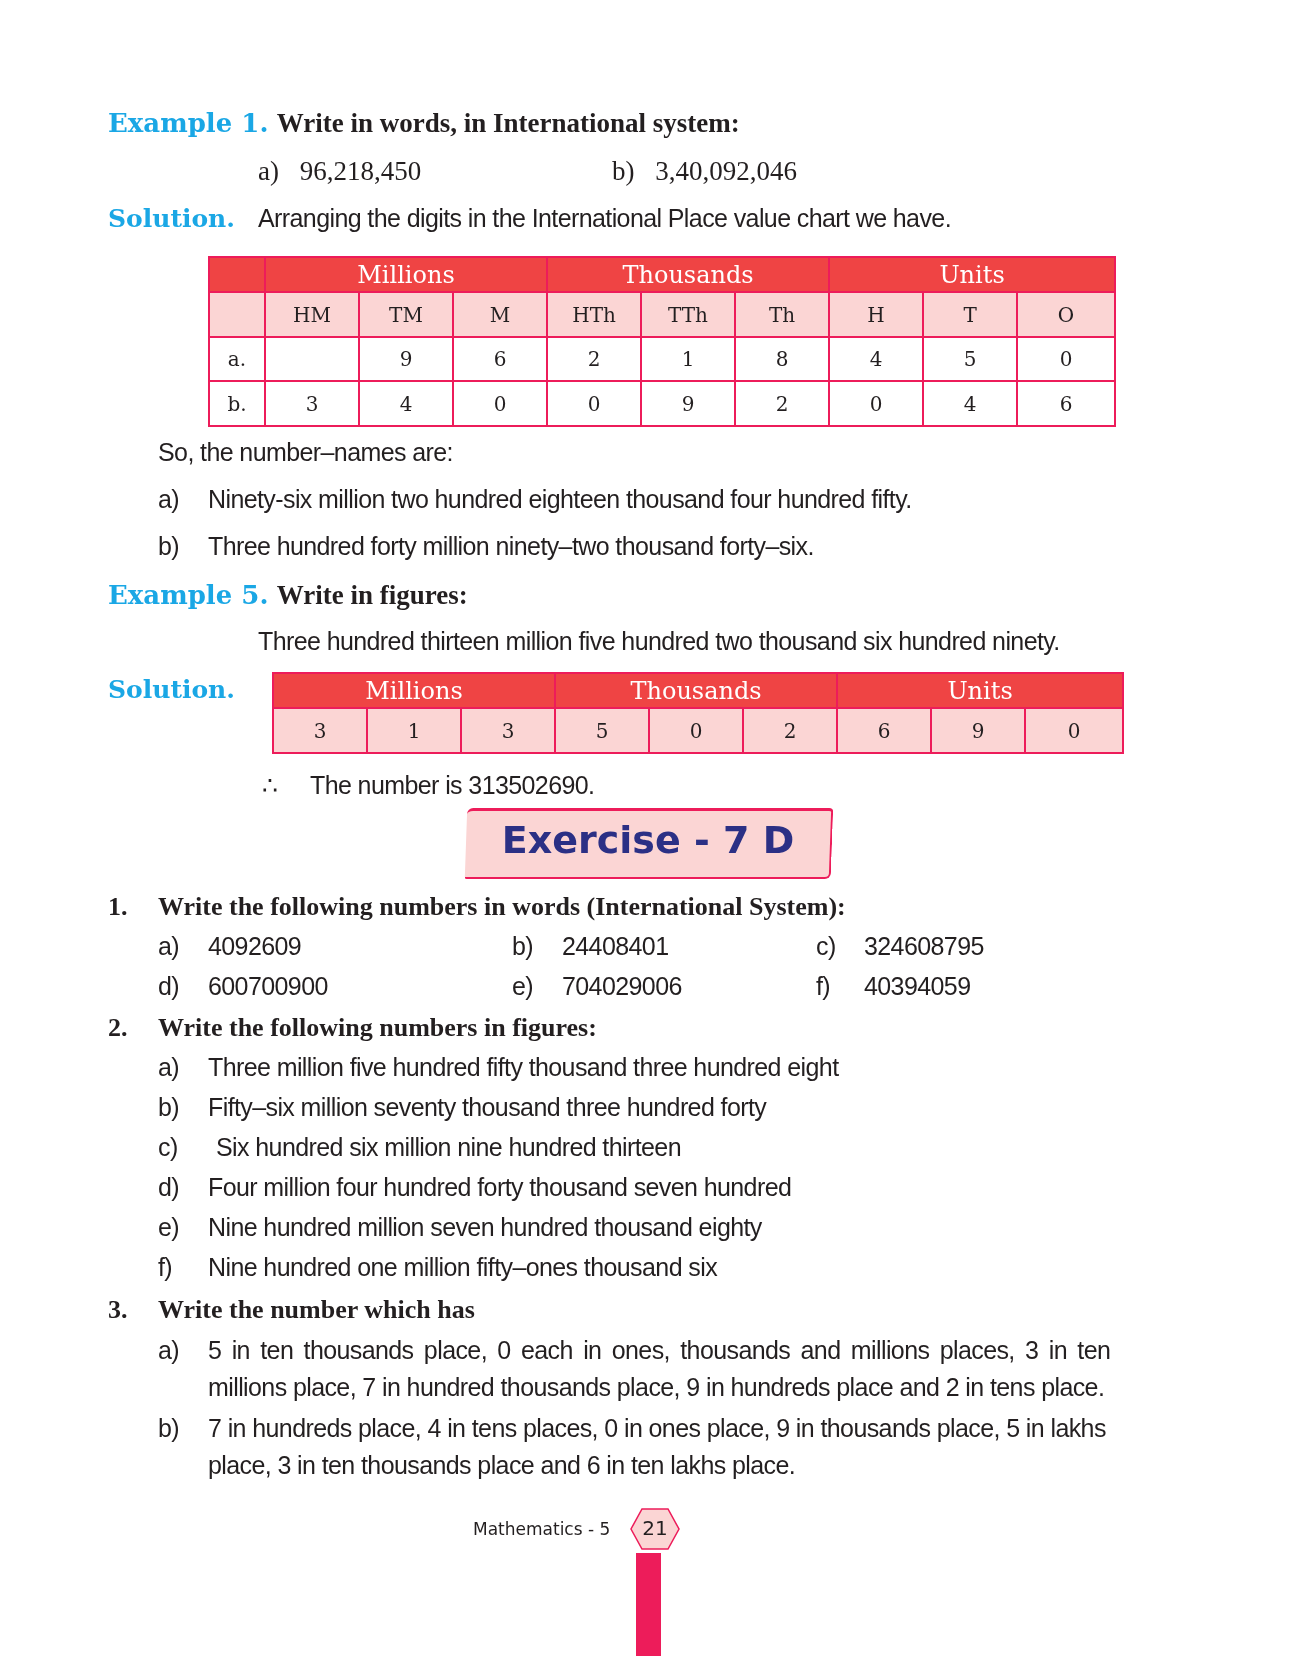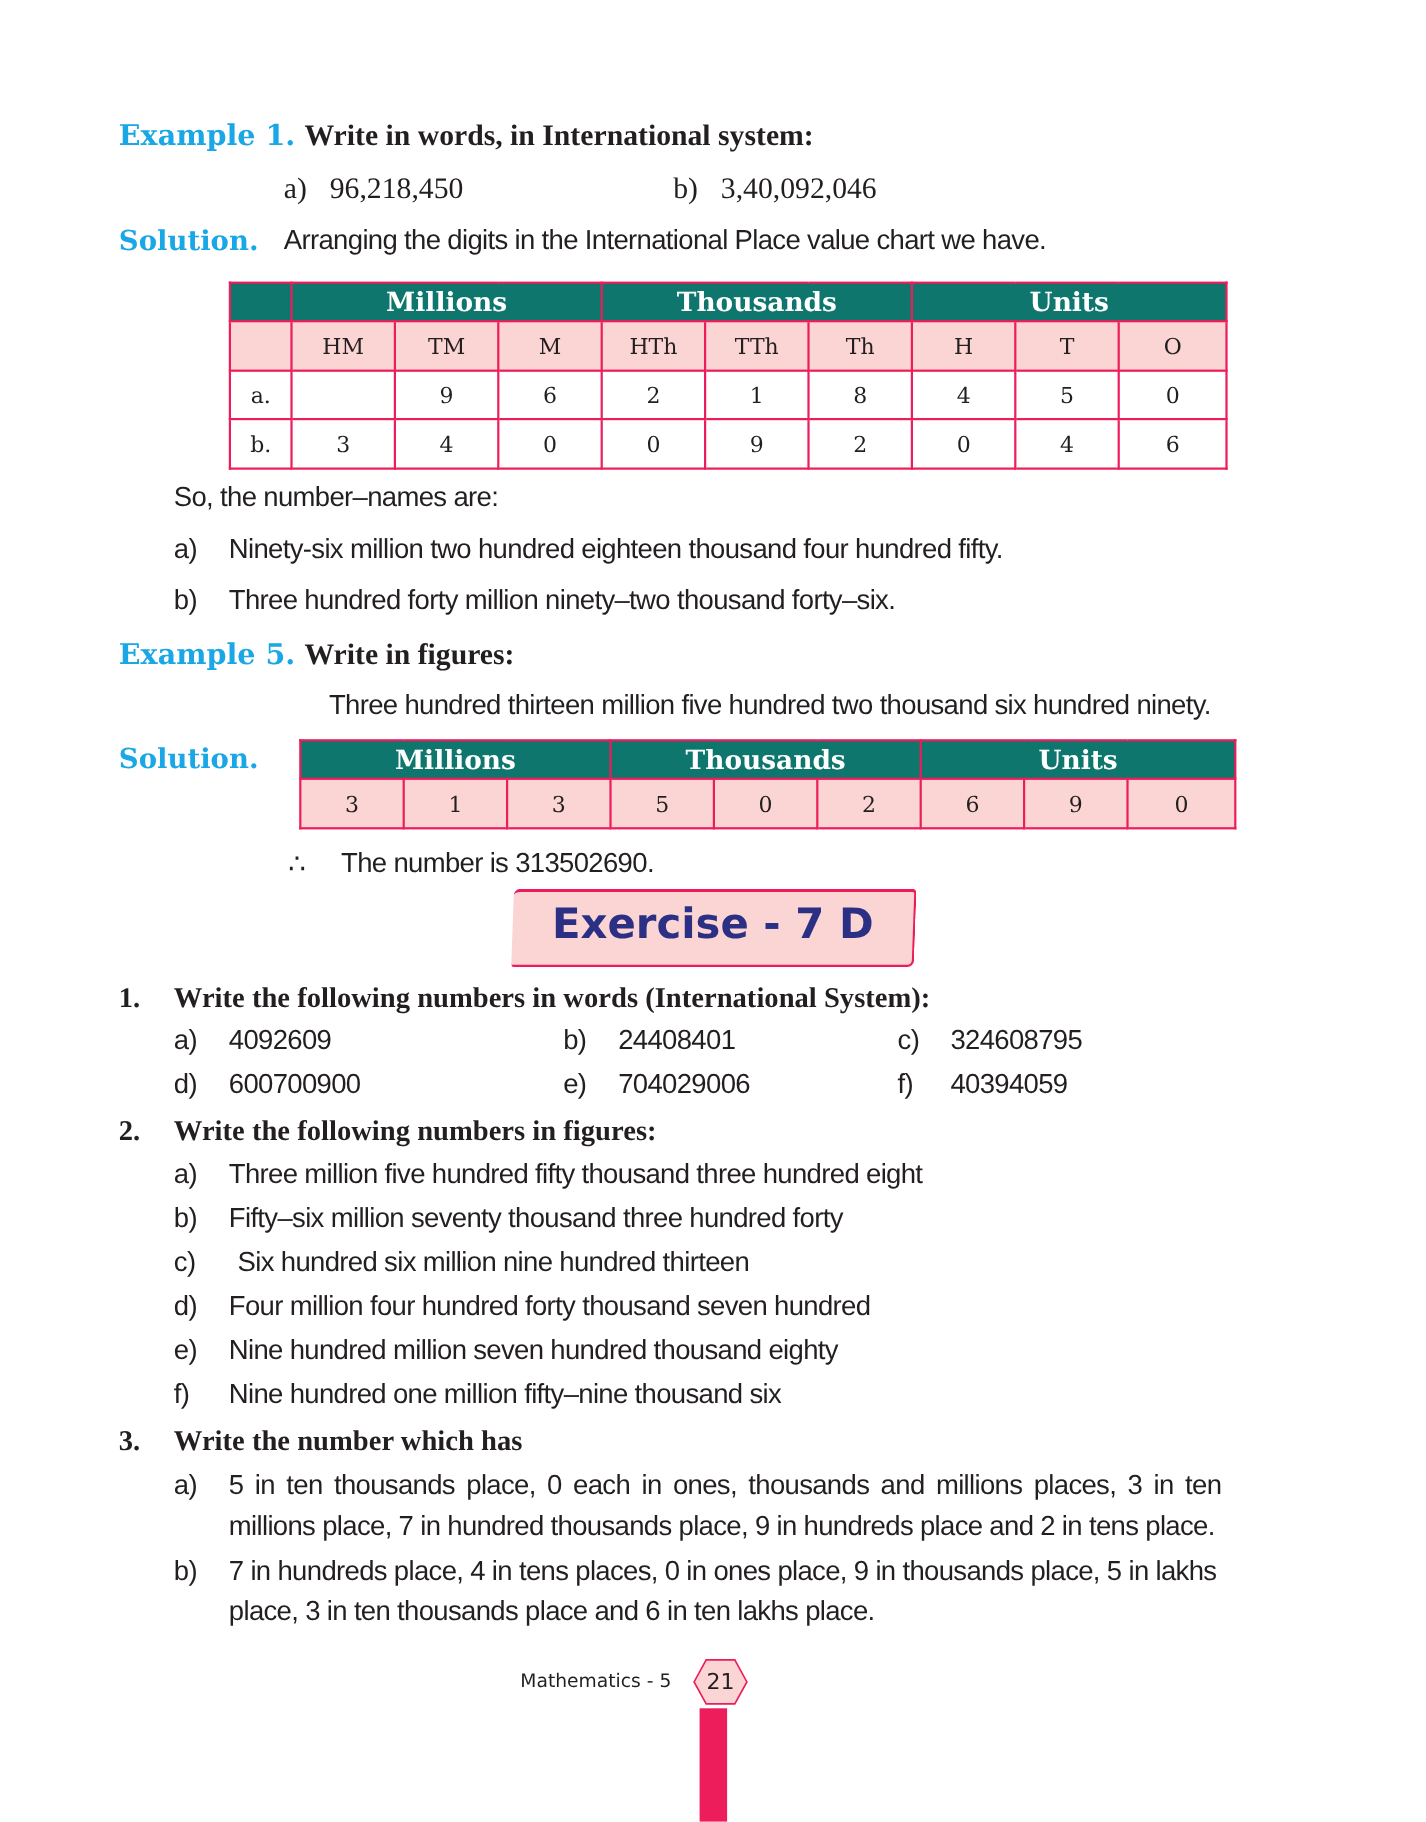--- a/index.html
+++ b/index.html
@@ -7,21 +7,21 @@
          font-family: "DejaVu Serif", serif; color: #231f20; }
   .abs { position: absolute; }
   .cyan { color: #1aa7e5; font-weight: bold; font-family: "DejaVu Serif", serif; }
   .bold { font-weight: bold; font-family: "Liberation Serif", serif; }
   .heading-row { font-size: 26px; white-space: nowrap; }
   .body-text { font-family: "Liberation Sans Narrow", "Liberation Sans", sans-serif; font-size: 25px; letter-spacing: -0.6px; white-space: nowrap; }
   .serif-text { font-family: "Liberation Serif", serif; font-size: 27px; white-space: nowrap; }
 
   table.pv { border-collapse: collapse; position: absolute; table-layout: fixed; }
   table.pv td { border: 2px solid #ed1c5a; text-align: center; padding: 0; font-family: "DejaVu Serif", serif; font-size: 20px; color: #231f20; }
-  table.pv tr.grp td { background: #0f766e; color: #ffffff; font-weight: bold; font-size: 24px; }
+  table.pv tr.grp td { background: #ef4444; color: #ffffff; font-weight: normal; font-size: 24px; }
   table.pv tr.sub td { background: #fbd5d4; }
   table.pv tr.val td { background: #ffffff; }
   table.pv2 tr.val td { background: #fbd5d4; }
 
   .banner { position: absolute; left: 466px; top: 808px; width: 364px; height: 66px;
             background: #fbd5d4; border-top: 3px solid #ed1c5a; border-right: 2px solid #ed1c5a;
             border-bottom: 2px solid #ed1c5a; border-radius: 6px 4px 6px 2px;
             transform: skewX(-2deg); }
   .banner-text { position: absolute; left: 466px; top: 818px; width: 364px; text-align: center;
                  font-family: "DejaVu Sans", sans-serif; font-weight: bold; font-size: 38px; color: #2b3085; }
@@ -121,21 +121,21 @@
 </div>
 <div class="abs body-text" style="left:158px; top:532px;">
   <span>b)</span>
   <span style="position:absolute; left:50px;">Three hundred forty million ninety–two thousand forty–six.</span>
 </div>
 
 <div class="abs heading-row" style="left:108px; top:580px;">
   <span class="cyan">Example 5.</span>
   <span class="bold" style="font-size:27px;">Write in figures:</span>
 </div>
-<div class="abs body-text" style="left:258px; top:627px;margin-left:41px;">Three hundred thirteen million five hundred two thousand six hundred ninety.</div>
+<div class="abs body-text" style="left:258px; top:627px;">Three hundred thirteen million five hundred two thousand six hundred ninety.</div>
 
 <div class="abs cyan" style="left:108px; top:675px; font-size:25px;">Solution.</div>
 
 <table class="pv pv2" style="left:272px; top:672px; width:850px;">
   <colgroup>
     <col style="width:94px">
       <col style="width:94px">
       <col style="width:94px">
     <col style="width:94px">
       <col style="width:94px">
@@ -218,21 +218,21 @@
 <div class="abs body-text" style="left:158px; top:1173px;">
   <span>d)</span>
   <span style="position:absolute; left:50px;">Four million four hundred forty thousand seven hundred</span>
 </div>
 <div class="abs body-text" style="left:158px; top:1213px;">
   <span>e)</span>
   <span style="position:absolute; left:50px;">Nine hundred million seven hundred thousand eighty</span>
 </div>
 <div class="abs body-text" style="left:158px; top:1253px;">
   <span>f)</span>
-  <span style="position:absolute; left:50px;">Nine hundred one million fifty–nine thousand six</span>
+  <span style="position:absolute; left:50px;">Nine hundred one million fifty–ones thousand six</span>
 </div>
 
 <div class="abs q-num" style="left:108px; top:1295px;">3.</div>
 <div class="abs bold" style="left:158px; top:1295px; font-size:26px; white-space:nowrap;">Write the number which has</div>
 
 <div class="abs body-text" style="left:158px; top:1336px;">
   <span>a)</span>
   <span style="position:absolute; left:50px; word-spacing:4px;">5 in ten thousands place, 0 each in ones, thousands and millions places, 3 in ten</span>
   <span style="position:absolute; left:50px; top:37px;">millions place, 7 in hundred thousands place, 9 in hundreds place and 2 in tens place.</span>
 </div>

